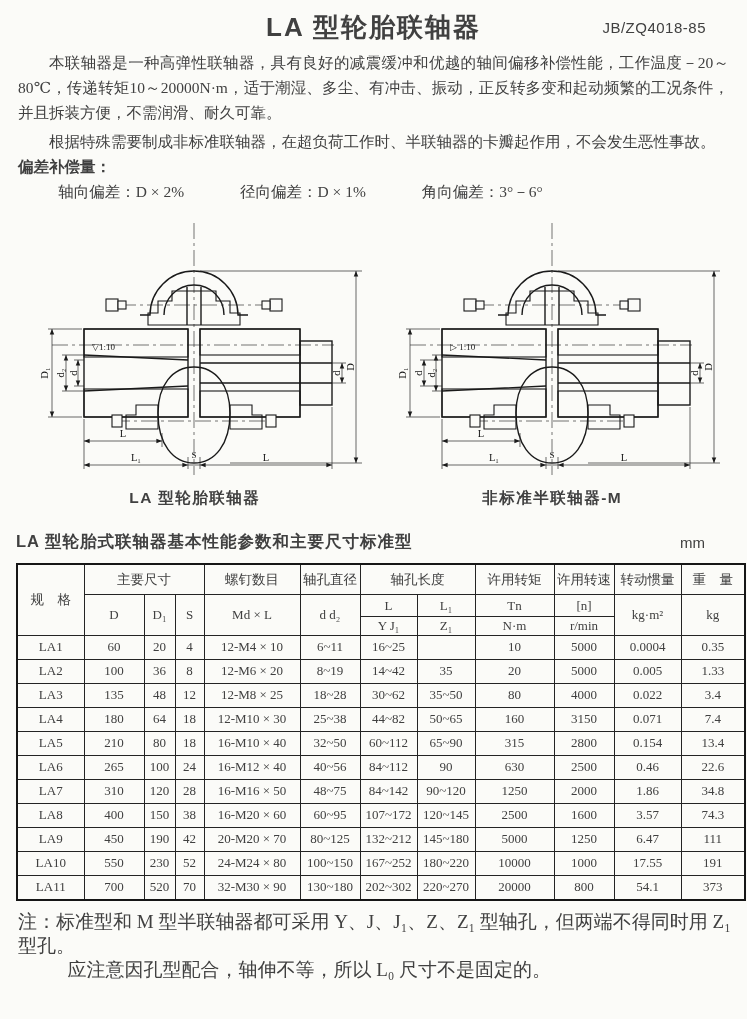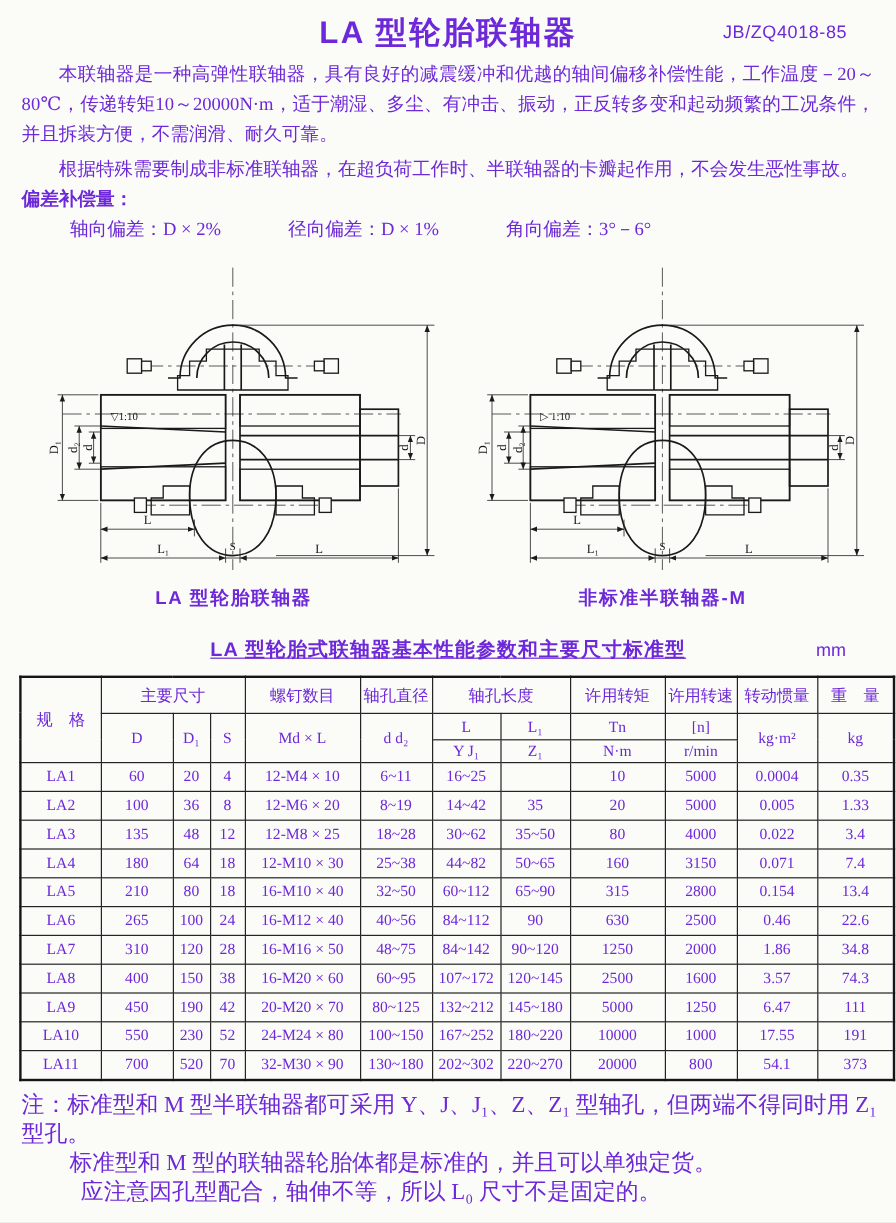--- a/index.html
+++ b/index.html
@@ -1,18 +1,18 @@
 <!DOCTYPE html>
 <html><head>
 <meta charset="utf-8">
 <style>
   html,body { margin:0; padding:0; background:#d8d8d4; }
   .page {
     position:relative; width:747px; height:1019px; margin:0 auto;
-    background:#fbfbf8; color:#6d28d9; box-sizing:border-box;
+    background:#fbfbf8; color:#404040; box-sizing:border-box;
     padding:8px 16px 0 16px; overflow:hidden;
     font-family:"Liberation Serif","DejaVu Serif","DejaVu Sans",serif;
   }
   .title-row { position:relative; text-align:center; height:36px; margin-top:2px; }
   .doc-title {
     display:inline-block; font-family:"Liberation Sans","DejaVu Sans",sans-serif;
     font-weight:bold; font-size:26px; letter-spacing:2px; line-height:34px;
   }
   .doc-standard {
     position:absolute; right:25px; top:9px; font-size:15px;
@@ -25,21 +25,21 @@
   .dev-item { margin-right:52px; white-space:nowrap; }
 
   .figures { display:flex; justify-content:space-between; margin-top:12px; }
   .figure { width:360px; text-align:center; }
   .figure svg { display:block; margin:0 auto; }
   .fig-caption {
     font-family:"Liberation Sans","DejaVu Sans",sans-serif; font-weight:bold;
     font-size:15.5px; margin-top:6px; letter-spacing:1.5px;
   }
 
-  .table-head-row { position:relative; text-align:center; margin-top:22px; height:24px;text-decoration:underline; }
+  .table-head-row { position:relative; text-align:left; margin-top:22px; height:24px; }
   .table-title {
     font-family:"Liberation Sans","DejaVu Sans",sans-serif; font-weight:bold;
     font-size:16.5px; letter-spacing:1px;
   }
   .table-unit { position:absolute; right:26px; top:3px; font-size:15px; font-family:"Liberation Sans",sans-serif; }
 
   table.params { border-collapse:collapse; table-layout:fixed; margin:8px auto 0 auto; width:728px; border:2px solid #161616; }
   .params th, .params td {
     border:1px solid #242424; text-align:center; vertical-align:middle;
     padding:0 1px; font-weight:normal; white-space:nowrap; overflow:hidden;
@@ -430,17 +430,16 @@
           <td>20000</td>
           <td>800</td>
           <td>54.1</td>
           <td>373</td>
         </tr>
     </tbody>
   </table>
 
   <div class="notes">
     <div class="note-line"><span>注：</span><span>标准型和 M 型半联轴器都可采用 Y、J、J₁、Z、Z₁ 型轴孔，但两端不得同时用 Z₁ 型孔。</span></div>
-    <div class="note-line note-cont1">标准型和 M 型的联轴器轮胎体都是标准的，并且可以单独定货。</div>
     <div class="note-line note-cont2">应注意因孔型配合，轴伸不等，所以 L₀ 尺寸不是固定的。</div>
   </div>
 
 </div>
 
 </body></html>

